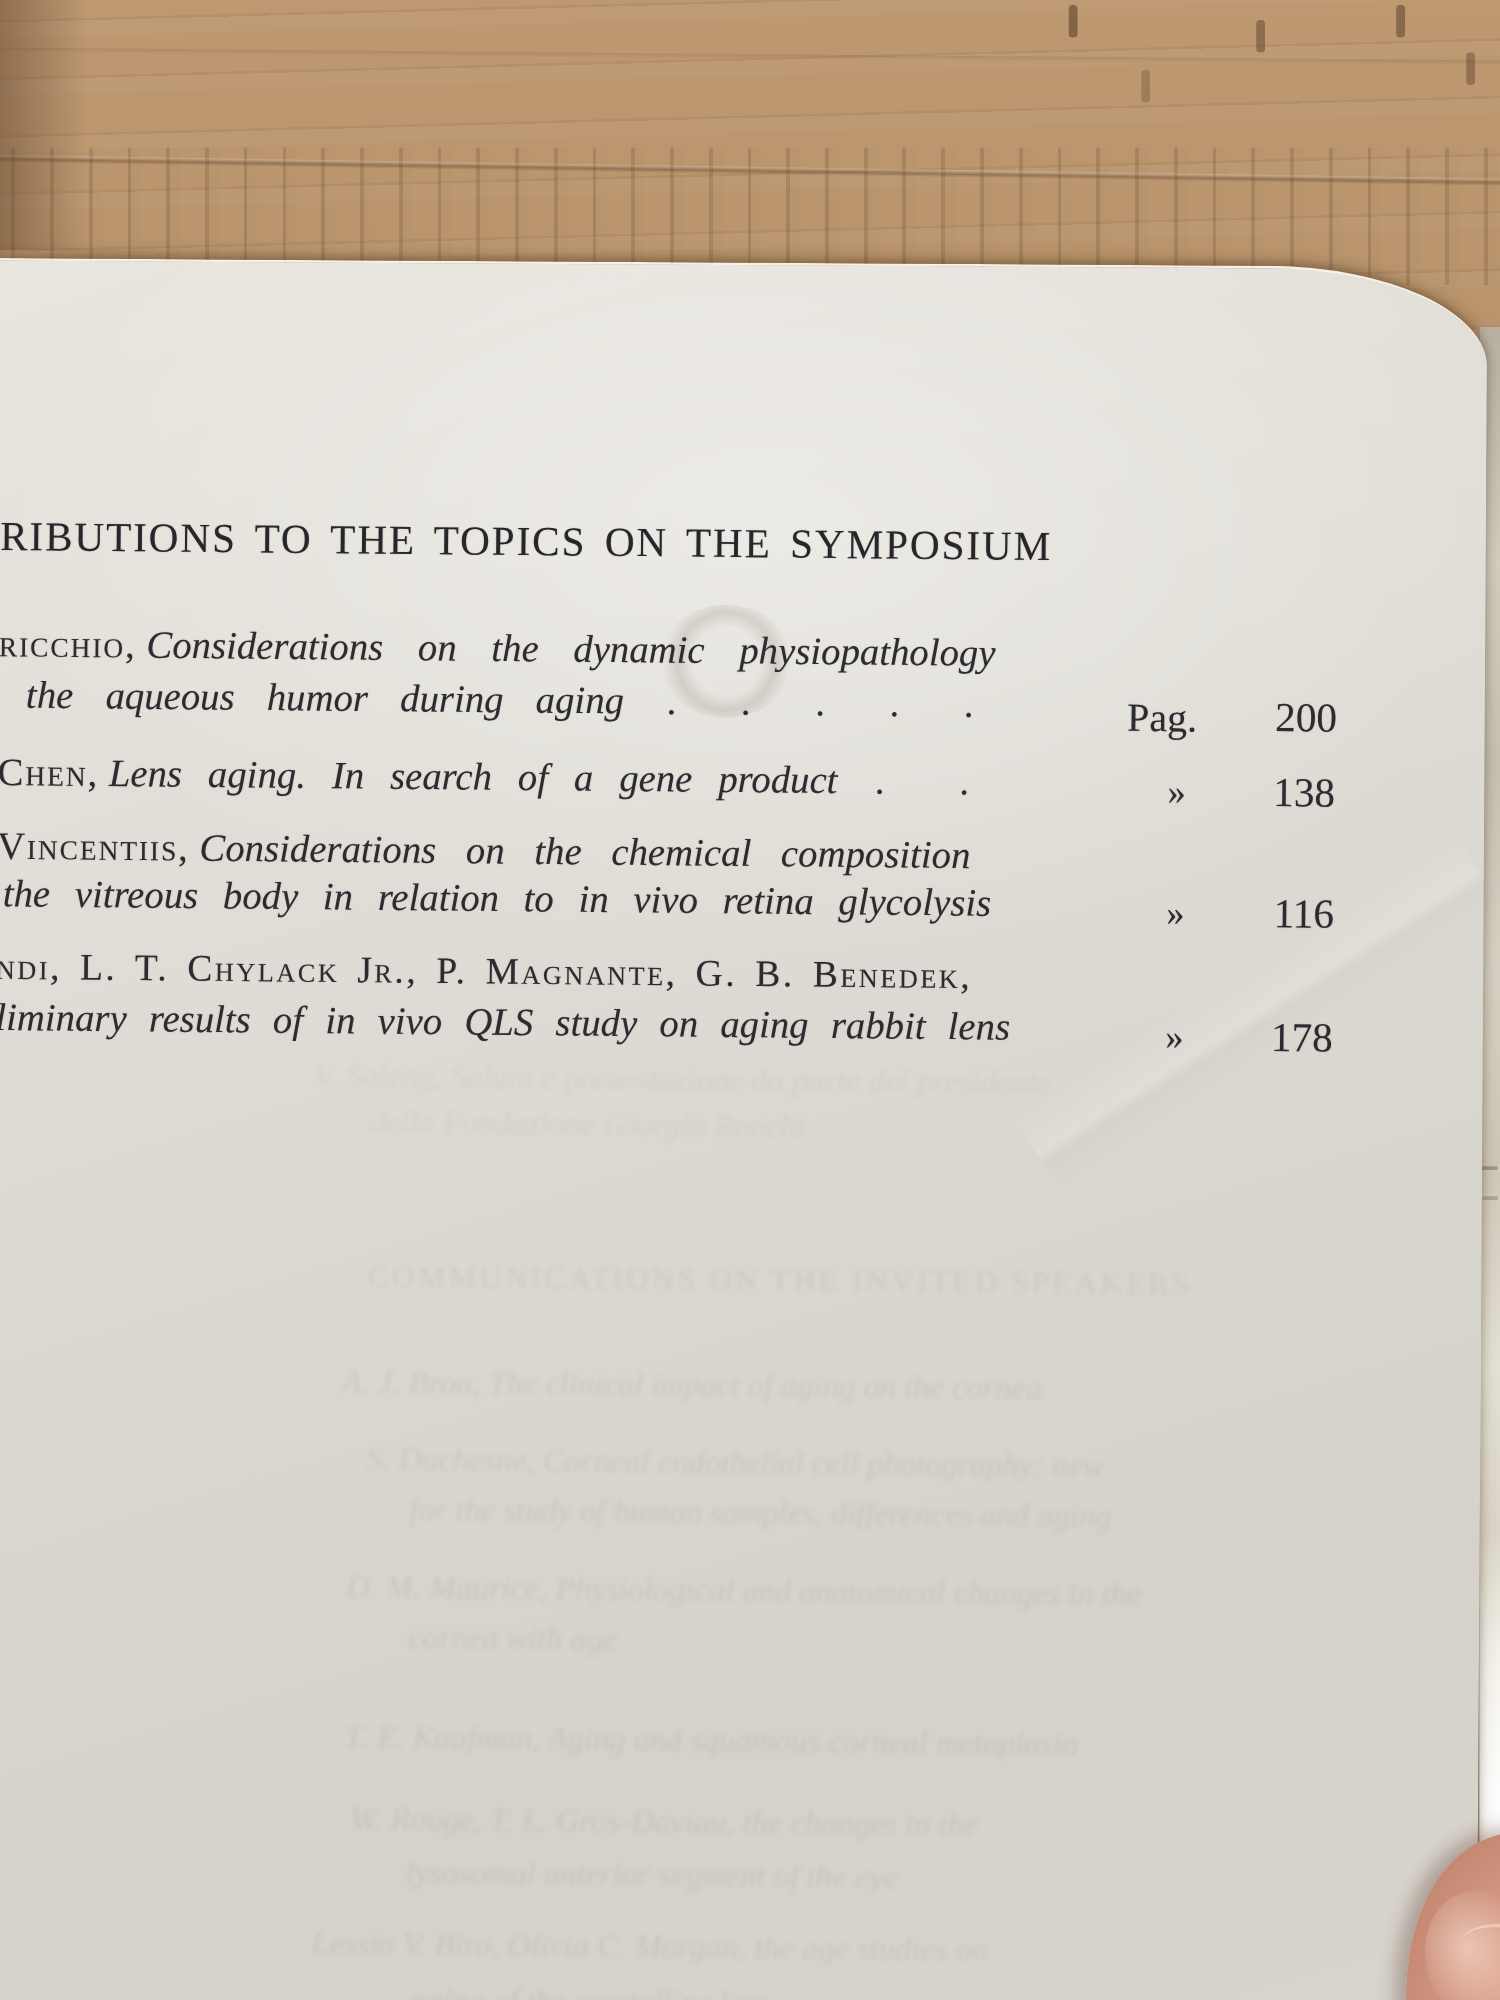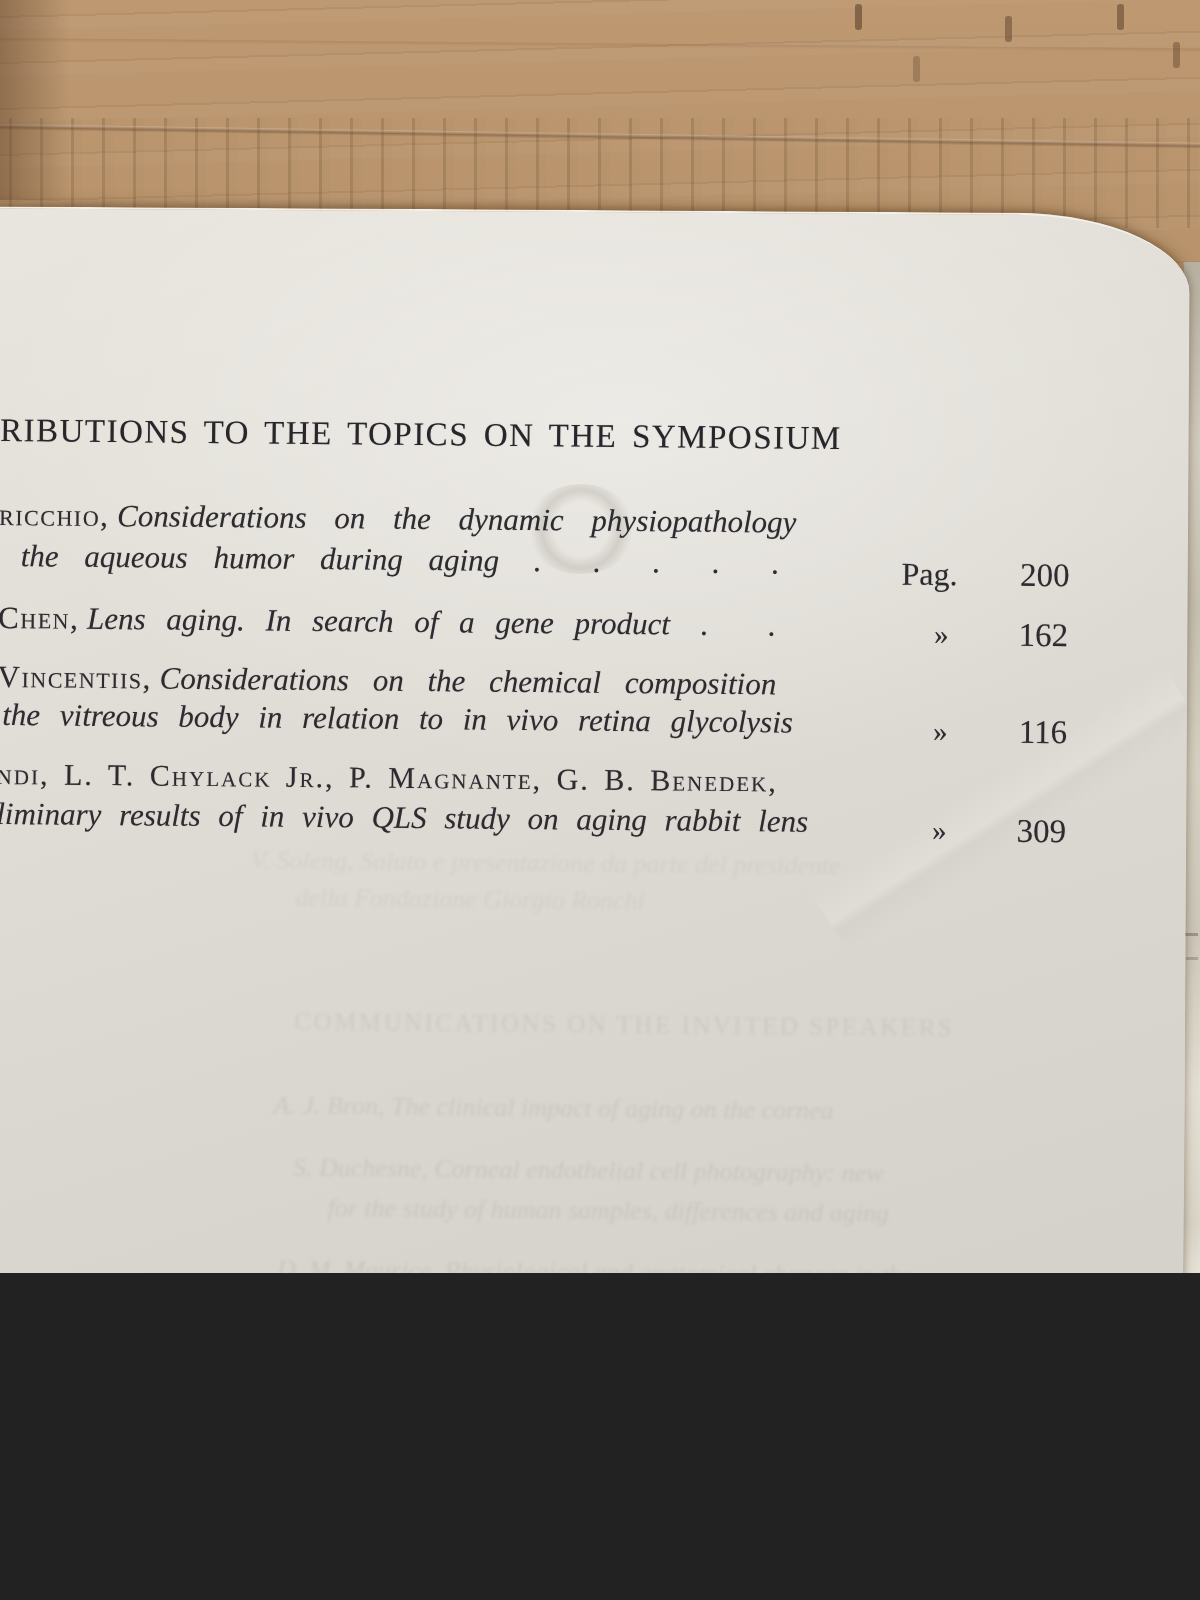--- a/index.html
+++ b/index.html
@@ -1,16 +1,16 @@
 <!DOCTYPE html>
 <html><head>
 <meta charset="utf-8">
 <style>
   html,body{margin:0;padding:0;background:#222;}
-  .photo{position:relative;width:1200px;height:1273px;overflow:hidden;
+  .photo{position:relative;width:1200px;height:1600px;overflow:hidden;
          font-family:"Liberation Serif", serif;}
 
   
   .wood{position:absolute;inset:0;
     background:linear-gradient(to bottom,#bd9871 0%,#b7926a 22%,#b08a62 45%,#a8835c 68%,#9f7b55 100%);}
   .wood-grain{position:absolute;inset:0;opacity:.55;
     background:repeating-linear-gradient(178.5deg,
       rgba(255,255,255,0) 0 16px, rgba(104,76,50,.18) 16px 18px,
       rgba(255,255,255,.06) 18px 30px, rgba(104,76,50,0) 30px 46px);}
   .wood-streaks{position:absolute;left:0;top:118px;width:100%;height:110px;opacity:.85;
@@ -162,42 +162,42 @@
         <span>Pag.</span>
         <span class="pnum">200</span>
       </span>
     </div>
 
     <div class="line e2">
       <span class="sc">Chen,</span>
       <span class="it">Lens aging. In search of a gene product</span><span class="dots d2">. .</span>
       <span class="pcol sym">
         <span class="psym">»</span>
-        <span class="pnum">162</span>
+        <span class="pnum">138</span>
       </span>
     </div>
 
     <div class="line e3l1">
       <span class="sc">Vincentiis,</span>
       <span class="it">Considerations on the chemical composition</span>
     </div>
     <div class="line e3l2">
       <span class="it">the vitreous body in relation to in vivo retina glycolysis</span>
       <span class="pcol sym">
         <span class="psym">»</span>
         <span class="pnum">116</span>
       </span>
     </div>
 
     <div class="line e4l1 sc">ndi, L. T. Chylack Jr., P. Magnante, G. B. Benedek,</div>
     <div class="line e4l2">
       <span class="it">liminary results of in vivo QLS study on aging rabbit lens</span>
       <span class="pcol sym">
         <span class="psym">»</span>
-        <span class="pnum">309</span>
+        <span class="pnum">178</span>
       </span>
     </div>
 
   </div>
 
   <div class="finger">
     <div class="finger-sheen"></div>
     <div class="finger-wrinkle"></div>
   </div>
 

